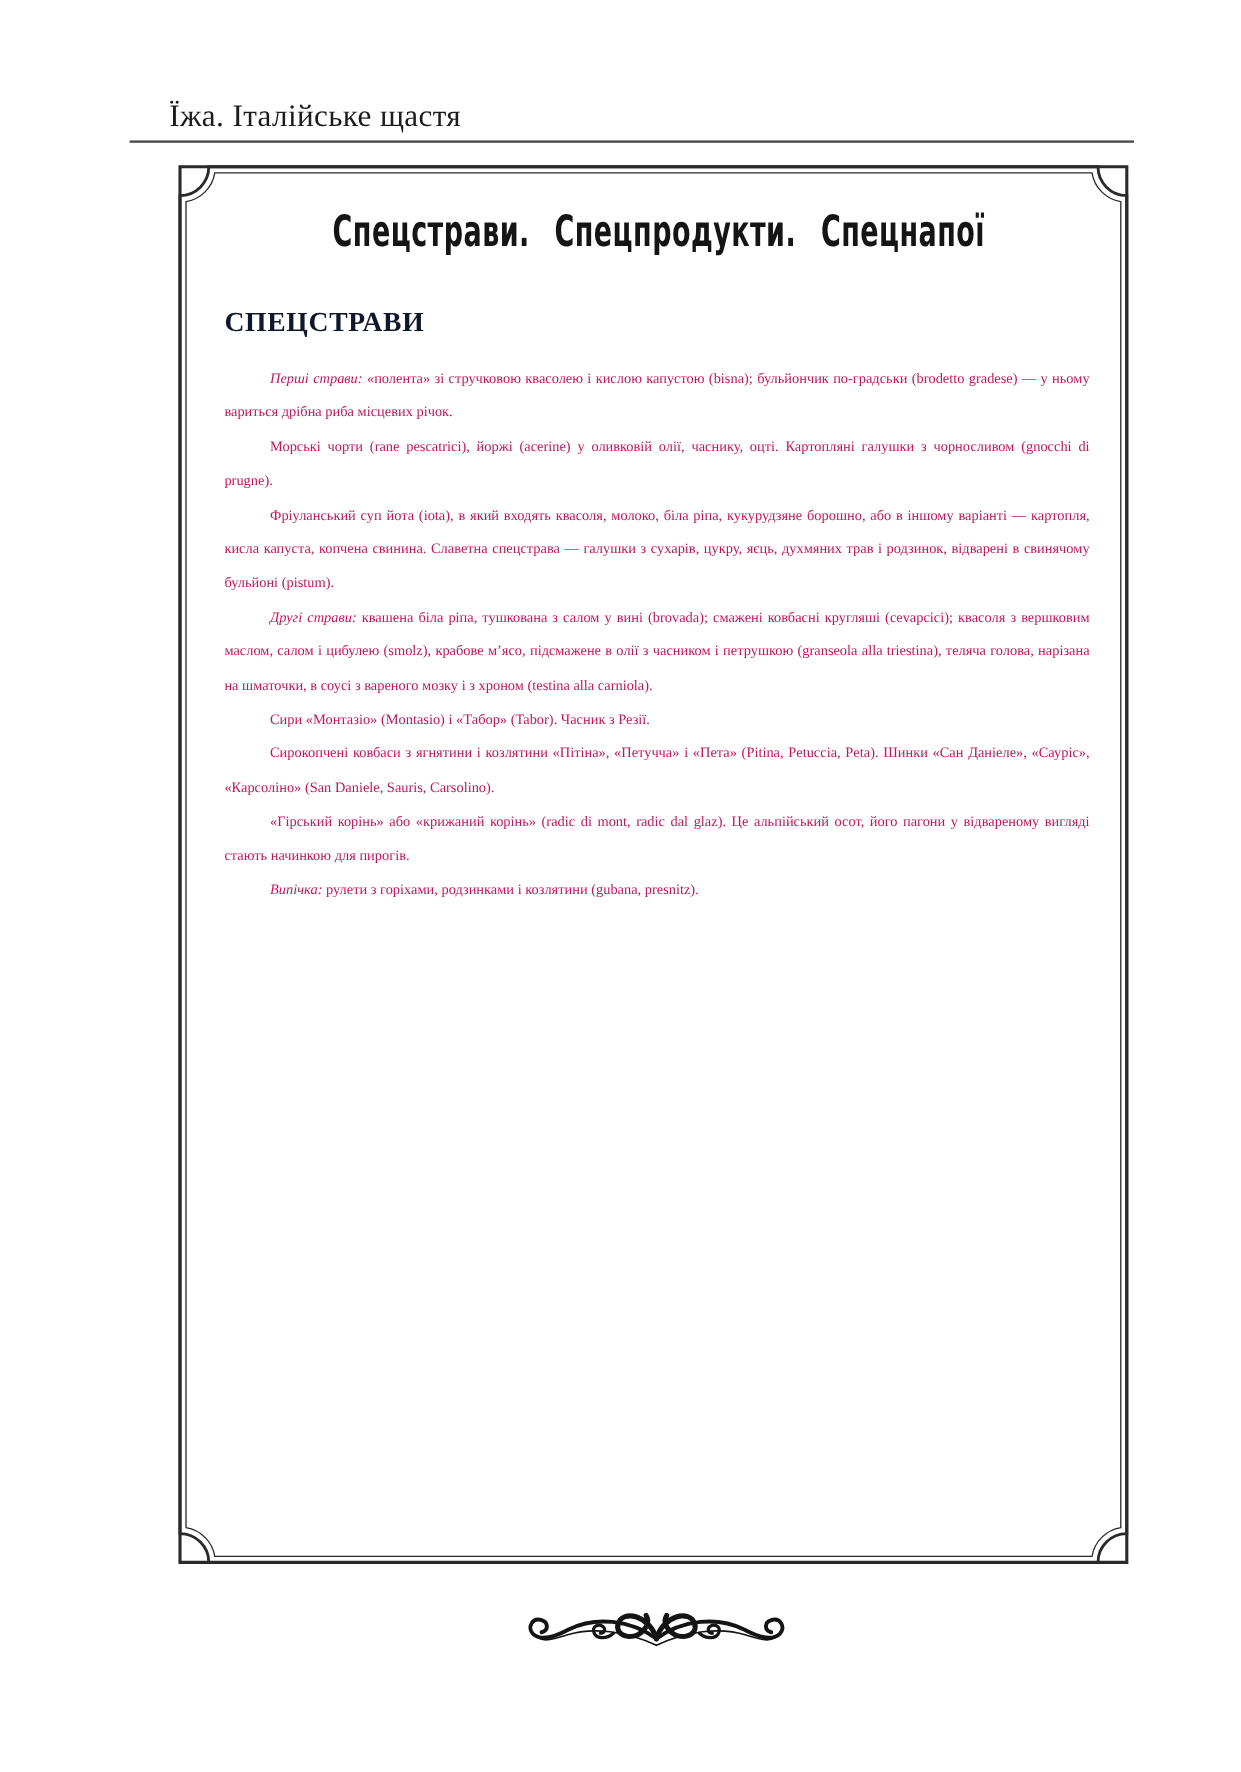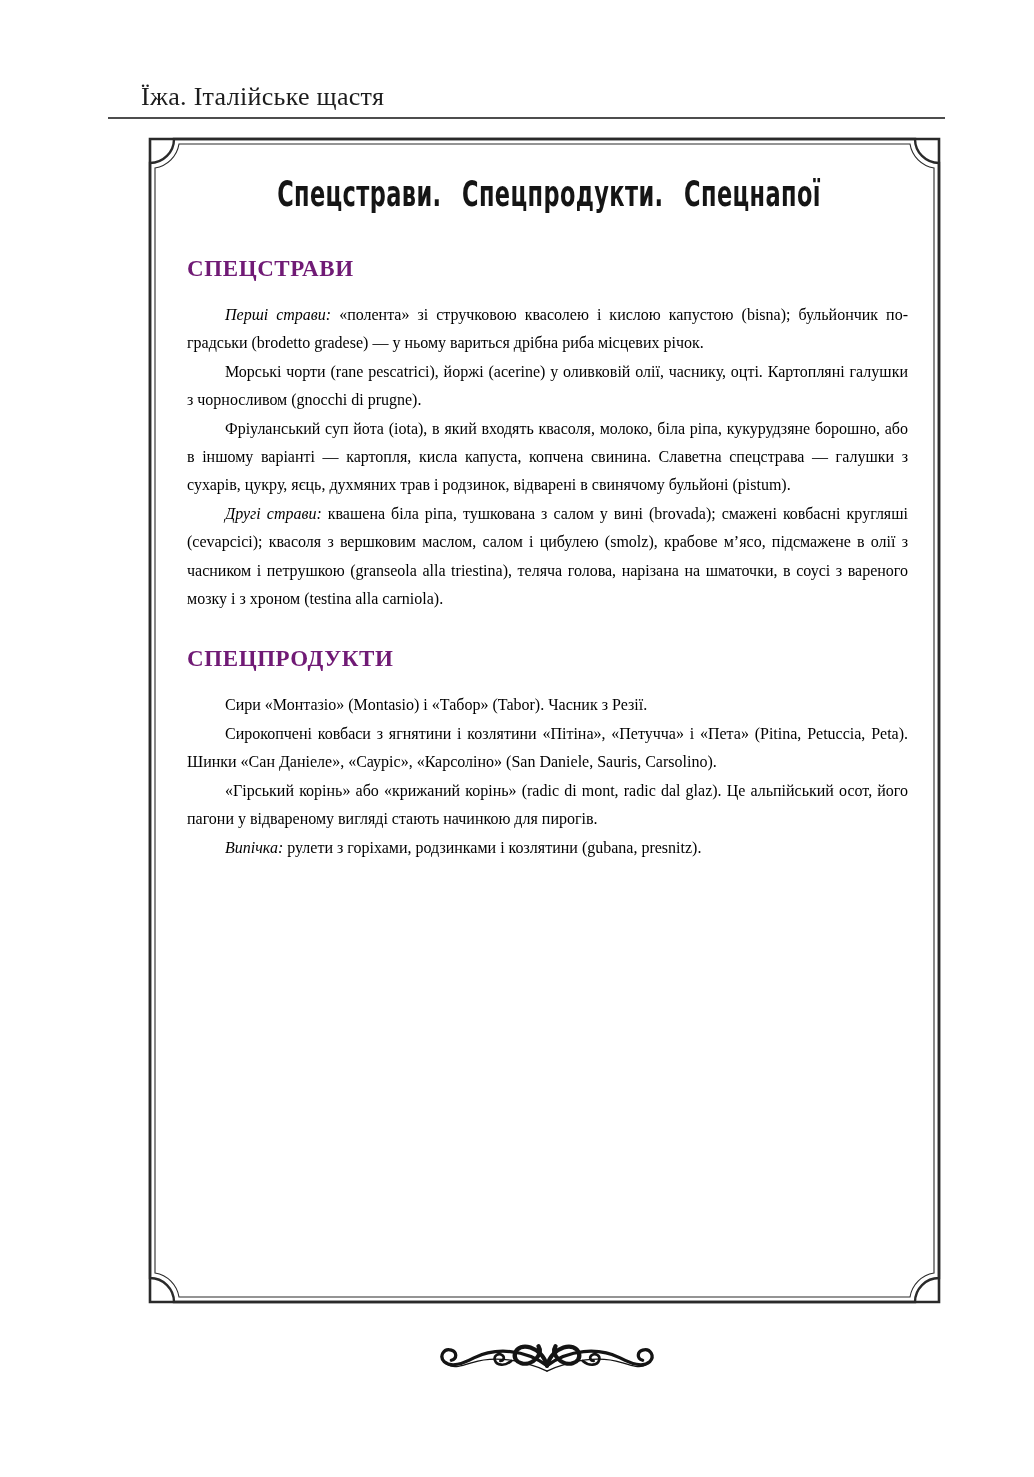--- a/index.html
+++ b/index.html
@@ -39,30 +39,30 @@
     transform:scale(0.75,1.2); transform-origin:50% 60%;
     font-family:"DejaVu Sans", sans-serif;
     font-weight:bold; font-size:30px; color:#151515;
     word-spacing:0.55em; letter-spacing:0.5px;
     white-space:nowrap;
   }
 
   
   .section-heading {
     font-family:"Liberation Serif", serif;
-    font-weight:bold; font-size:23px; color:#701a75;
+    font-weight:bold; font-size:23px; color:#0f172a;
     letter-spacing:0.6px;
     margin:33px 0 19px 0;
   }
   .section-heading.first { margin-top:44px; }
 
   
   .para {
-    margin:0; font-size:16px; line-height:28.4px;
-    text-align:justify; text-indent:38px; color:#000000;
+    margin:0; font-size:12px; line-height:28.4px;
+    text-align:justify; text-indent:38px; color:#be185d;
   }
   .para .lead { font-style:italic; }
 
   
   .flourish {
     position:absolute; left:430px; top:1340px;
   }
 </style>
 </head>
 <body>
@@ -85,21 +85,20 @@
 
     <section>
       <h2 class="section-heading first">СПЕЦСТРАВИ</h2>
       <p class="para"><i class="lead">Перші страви:</i><span> «полента» зі стручковою квасолею і кислою капустою (bisna); бульйончик по-градськи (brodetto gradese) — у ньому вариться дрібна риба місцевих річок.</span></p>
       <p class="para"><i class="lead"></i><span>Морські чорти (rane pescatrici), йоржі (acerine) у оливковій олії, часнику, оцті. Картопляні галушки з чорносливом (gnocchi di prugne).</span></p>
       <p class="para"><i class="lead"></i><span>Фріуланський суп йота (iota), в який входять квасоля, молоко, біла ріпа, кукурудзяне борошно, або в іншому варіанті — картопля, кисла капуста, копчена свинина. Славетна спецстрава — галушки з сухарів, цукру, яєць, духмяних трав і родзинок, відварені в свинячому бульйоні (pistum).</span></p>
       <p class="para"><i class="lead">Другі страви:</i><span> квашена біла ріпа, тушкована з салом у вині (brovada); смажені ковбасні кругляші (cevapcici); квасоля з вершковим маслом, салом і цибулею (smolz), крабове м’ясо, підсмажене в олії з часником і петрушкою (granseola alla triestina), теляча голова, нарізана на шматочки, в соусі з вареного мозку і з хроном (testina alla carniola).</span></p>
     </section>
 
     <section>
-      <h2 class="section-heading">СПЕЦПРОДУКТИ</h2>
       <p class="para"><i class="lead"></i><span>Сири «Монтазіо» (Montasio) і «Табор» (Tabor). Часник з Резії.</span></p>
       <p class="para"><i class="lead"></i><span>Сирокопчені ковбаси з ягнятини і козлятини «Пітіна», «Петучча» і «Пета» (Pitina, Petuccia, Peta). Шинки «Сан Даніеле», «Сауріс», «Карсоліно» (San Daniele, Sauris, Carsolino).</span></p>
       <p class="para"><i class="lead"></i><span>«Гірський корінь» або «крижаний корінь» (radic di mont, radic dal glaz). Це альпійський осот, його пагони у відвареному вигляді стають начинкою для пирогів.</span></p>
       <p class="para"><i class="lead">Випічка:</i><span> рулети з горіхами, родзинками і козлятини (gubana, presnitz).</span></p>
     </section>
 
   </div>
 </div>
 
 <svg class="flourish" width="234" height="42" viewBox="0 0 300 54" fill="none" stroke="#141414" stroke-linecap="round">

